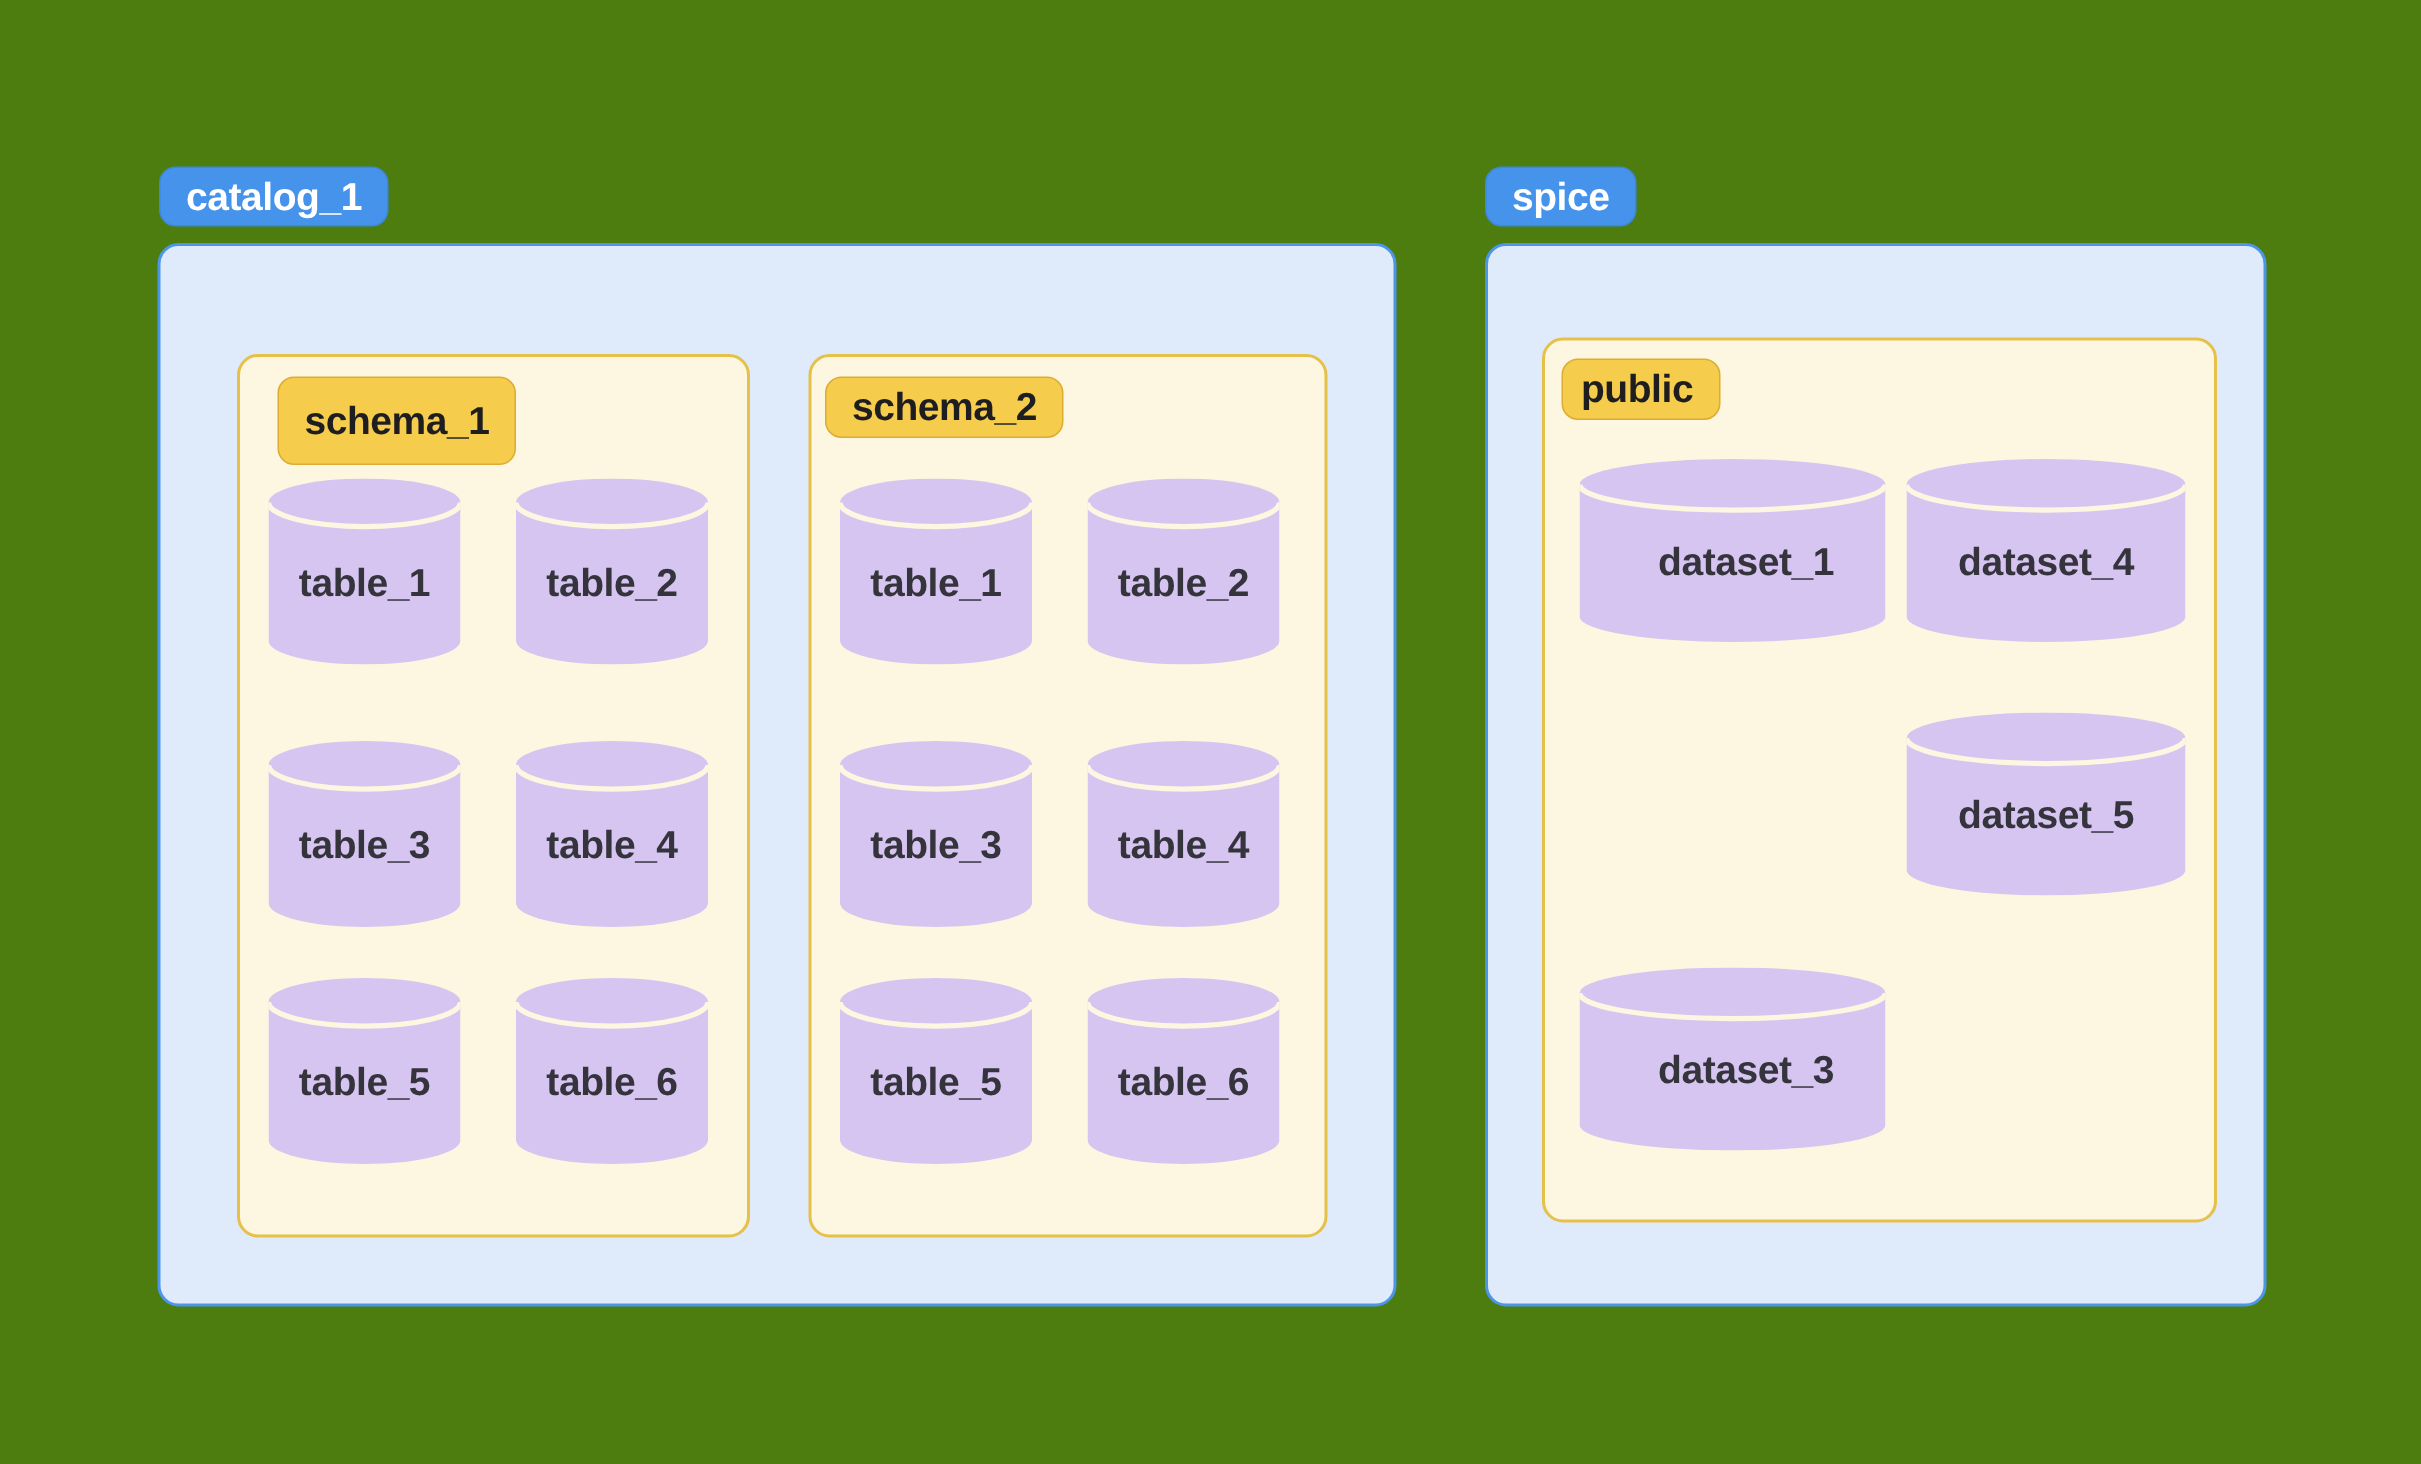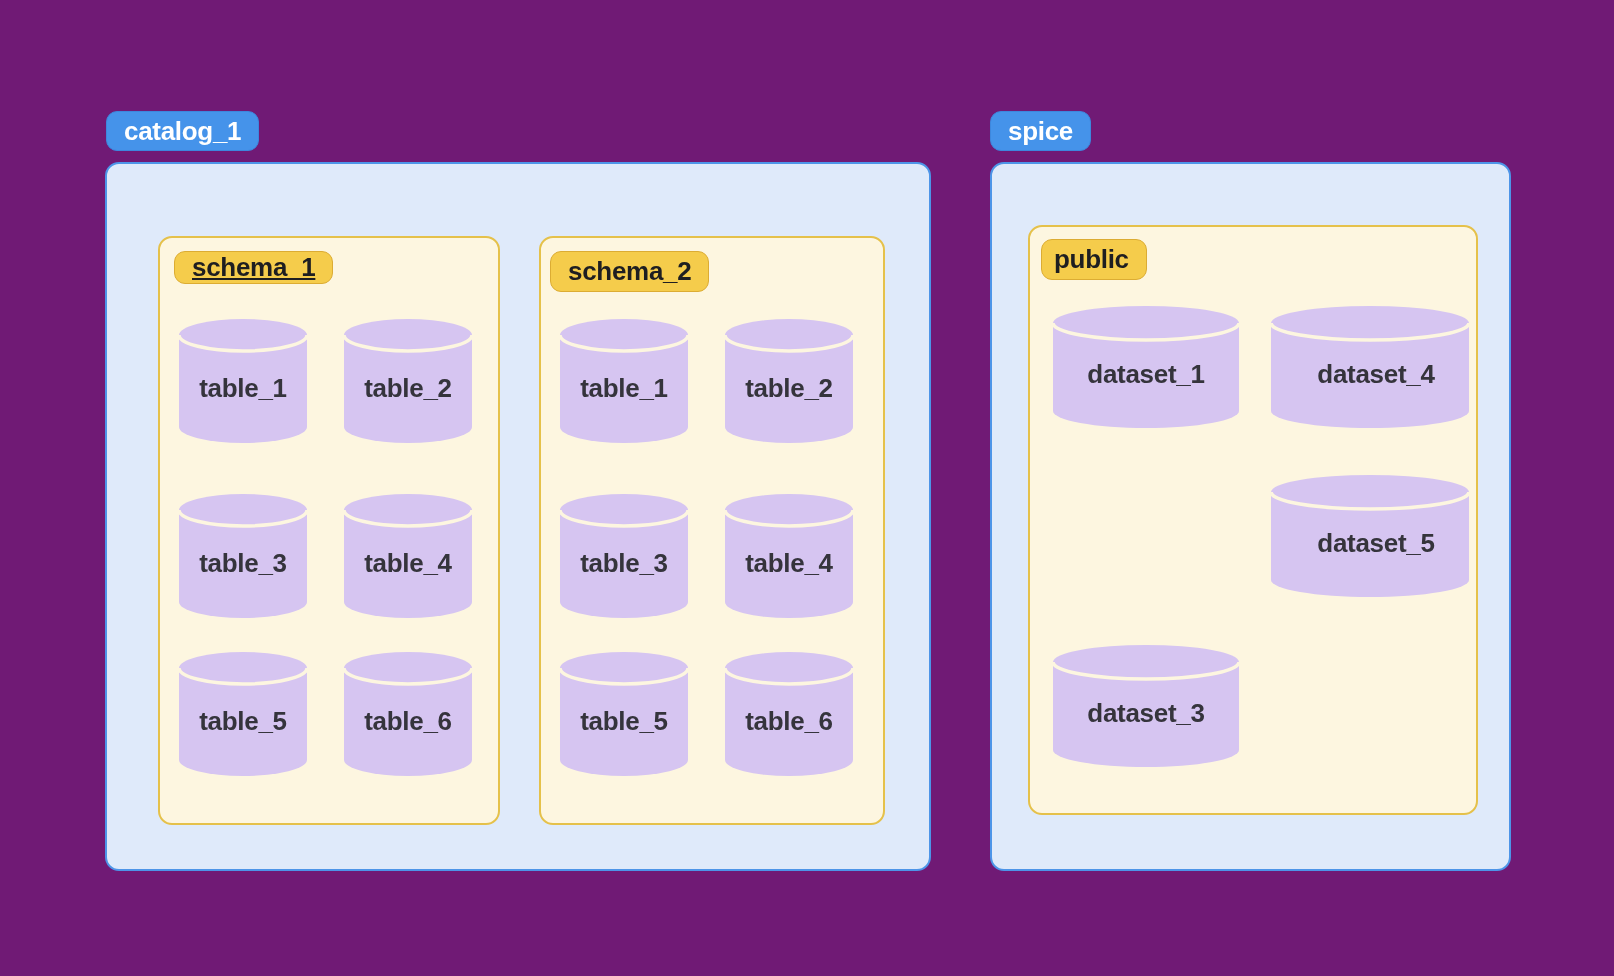--- a/index.html
+++ b/index.html
@@ -5,21 +5,21 @@
   html, body {
     margin: 0;
     padding: 0;
     background: #ffffff;
     font-family: "Liberation Sans", "DejaVu Sans", sans-serif;
   }
   .canvas {
     position: relative;
     width: 1614px;
     height: 976px;
-    background: #701a75;
+    background: #4d7c0f;
     overflow: hidden;
     letter-spacing: -0.3px;
   }
   .chip {
     position: absolute;
     height: 40px;
     display: inline-flex;
     align-items: center;
     padding: 0 17px;
     border-radius: 11px;
@@ -79,39 +79,39 @@
   }
   
   .cyl.sm { width: 128px; height: 124px; }
   .sm.c1 { left: 19px; }
   .sm.c2 { left: 184px; }
   .sm.r1 { top: 81px; }
   .sm.r2 { top: 256px; }
   .sm.r3 { top: 414px; }
   
   .cyl.lg { width: 186px; height: 122px; }
-  .lg.c1 { left: 23px; }
-  .lg.c2 { left: 241px; padding-left: 12px; }
+  .lg.c1 { left: 23px; padding-left: 18px; }
+  .lg.c2 { left: 241px; }
   .lg.r1 { top: 79px; }
   .lg.r2 { top: 248px; }
   .lg.r3 { top: 418px; }
 </style>
 </head>
 <body>
 
 <div class="canvas">
 
   <div class="chip blue" style="left:106px;">
     <span>catalog_1</span>
   </div>
 
   <div class="container" style="left:105px; width:826px;">
 
     <div class="schema-box" style="left:51px; top:72px; width:342px; height:589px;">
-      <div class="chip yellow" style="left:14px; top:13px; height:33px;text-decoration:underline;">
+      <div class="chip yellow" style="left:25px; top:13px; height:59px;">
         <span>schema_1</span>
       </div>
 
       <div class="cyl sm c1 r1">
         <svg viewBox="0 0 128 124" preserveAspectRatio="none">
             <path class="cyl-fill" d="M0,16 A64,16 0 0 1 128,16 L128,108 A64,16 0 0 1 0,108 Z"></path>
             <path class="cyl-arc" d="M0,16 A64,16 0 0 0 128,16"></path>
           </svg>
         <span class="cyl-lbl">table_1</span>
       </div>

